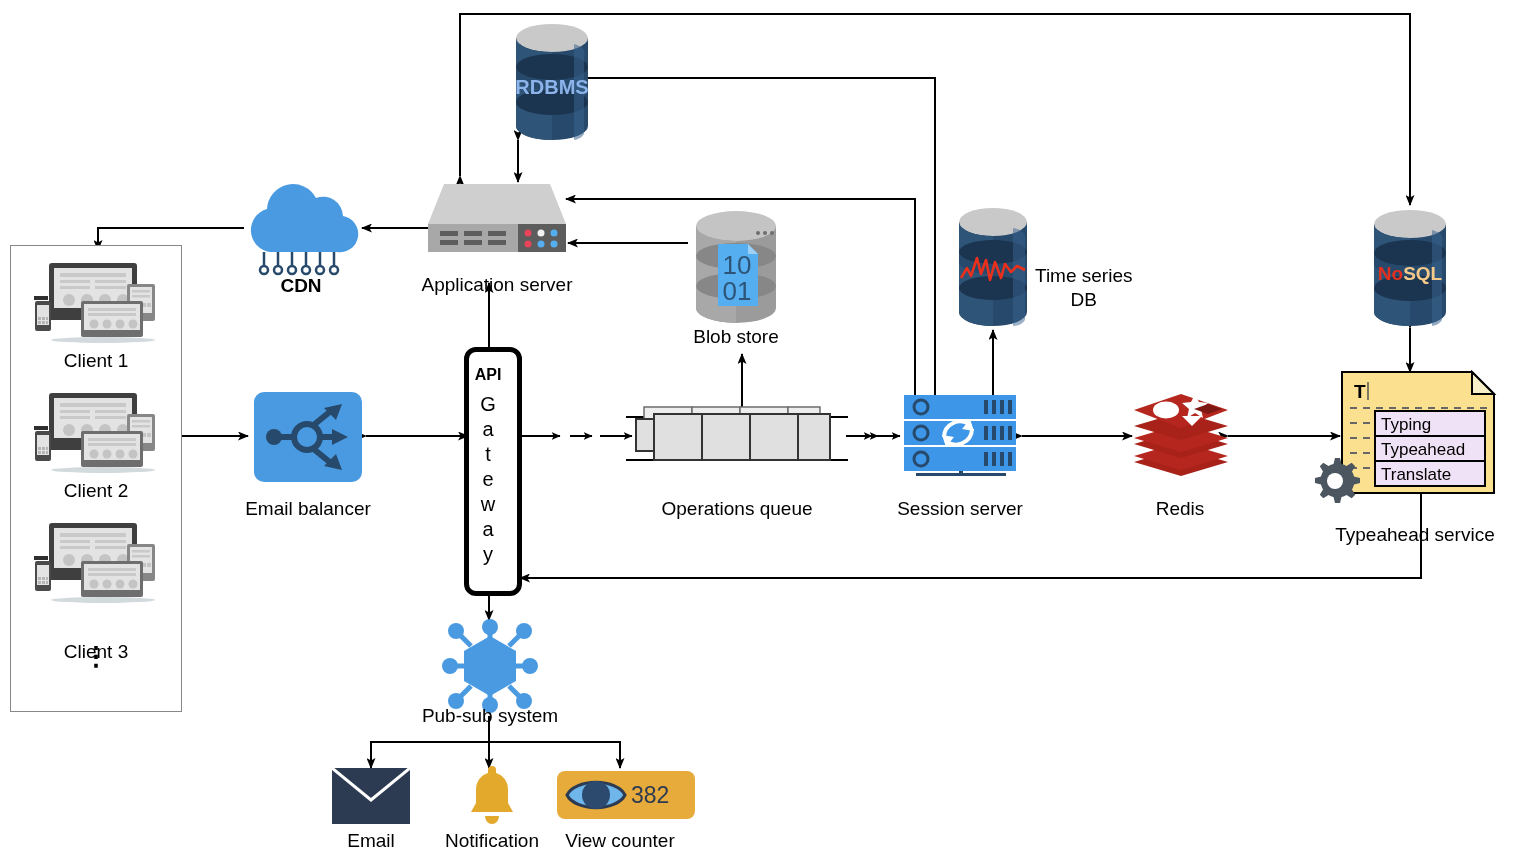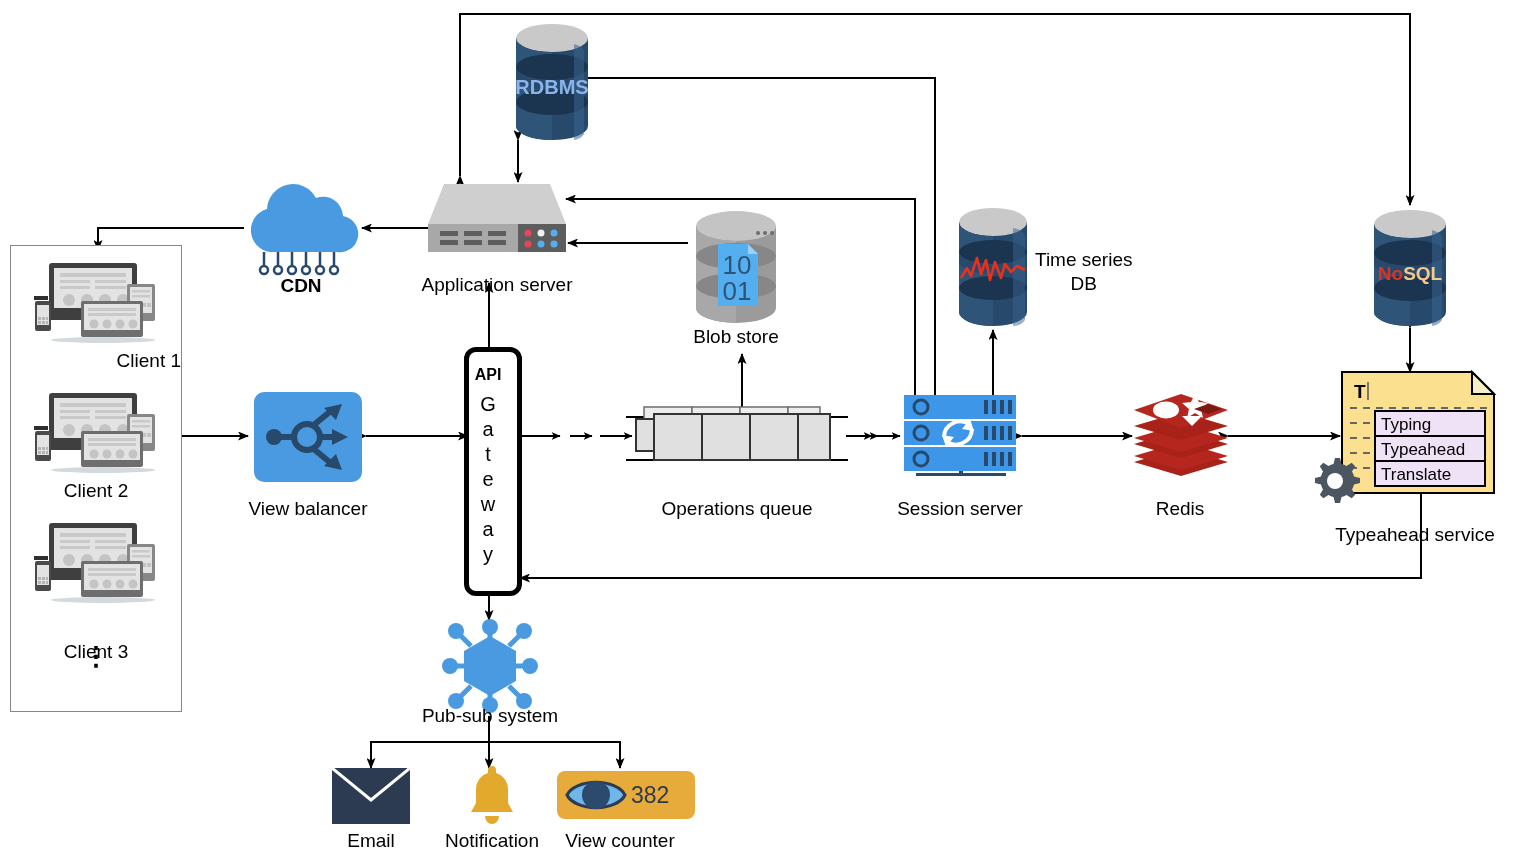--- a/index.html
+++ b/index.html
@@ -114,21 +114,21 @@
           <rect x="53" y="43" width="56" height="26" fill="#e3e3e3"></rect>
       <rect x="57" y="47" width="48" height="3" fill="#c9c9c9"></rect>
           <rect x="57" y="52" width="48" height="3" fill="#c9c9c9"></rect>
       <circle cx="63" cy="63" r="4.5" fill="#c4c4c4"></circle>
           <circle cx="76" cy="63" r="4.5" fill="#c4c4c4"></circle>
       <circle cx="89" cy="63" r="4.5" fill="#c4c4c4"></circle>
           <circle cx="102" cy="63" r="4.5" fill="#c4c4c4"></circle>
       <ellipse cx="72" cy="79" rx="52" ry="3" fill="#d3dade"></ellipse>
     </svg>
   </div>
-  <div style="position:absolute;left:0;top:104px;width:170px;text-align:right;font-size:19px;">Client 1</div>
+  <div style="position:absolute;left:0;top:104px;width:170px;text-align:center;font-size:19px;">Client 1</div>
 
   <div style="position:absolute;left:20px;top:145px;">
     <svg width="130" height="85" viewBox="0 0 130 85">
       <rect x="18" y="2" width="88" height="57" rx="3" fill="#3f3f3f"></rect>
       <rect x="23" y="7" width="78" height="40" fill="#e3e3e3"></rect>
       <rect x="29" y="12" width="66" height="4" fill="#c9c9c9"></rect>
           <rect x="29" y="19" width="30" height="3" fill="#c9c9c9"></rect>
       <rect x="64" y="19" width="31" height="3" fill="#c9c9c9"></rect>
           <rect x="29" y="25" width="30" height="3" fill="#c9c9c9"></rect>
       <rect x="64" y="25" width="31" height="3" fill="#c9c9c9"></rect>
@@ -303,21 +303,21 @@
       <line x1="58" y1="56" x2="80" y2="74"></line>
     </g>
     <circle cx="55" cy="47" r="13" fill="#4a9ae1" stroke="#27496b" stroke-width="6"></circle>
     <g fill="#27496b">
       <path d="M96,47 L80,39 L80,55 Z"></path>
       <path d="M90,14 L72,18 L84,30 Z"></path>
       <path d="M90,80 L72,76 L84,64 Z"></path>
     </g>
   </svg>
 </div>
-<div class="lbl" style="left:232px;top:498px;width:152px;">View balancer</div>
+<div class="lbl" style="left:232px;top:498px;width:152px;">Email balancer</div>
 
 <div class="node" style="left:464px;top:347px;width:48px;height:239px;border:5px solid #000;border-radius:12px;background:#fff;">
   <div style="position:absolute;left:0;top:14px;width:38px;text-align:center;font-size:16px;font-weight:bold;">API</div>
   <div id="gwvert" style="position:absolute;left:0;top:40px;width:38px;text-align:center;font-size:20px;line-height:25px;">
         <div>G</div>
         <div>a</div>
         <div>t</div>
         <div>e</div>
         <div>w</div>
         <div>a</div>
@@ -389,21 +389,21 @@
     <path d="M4,16 v90 a34,14 0 0 0 68,0 v-90 Z" fill="#27496b"></path>
     <ellipse cx="38" cy="16" rx="34" ry="14" fill="#c9c9c9"></ellipse>
     <path d="M4,16 a34,14 0 0 0 34,14 v90 a34,14 0 0 1 -34,-14 Z" fill="#2e5478"></path>
     <ellipse cx="38" cy="46" rx="34" ry="12" fill="#1b3450"></ellipse>
     <ellipse cx="38" cy="82" rx="34" ry="12" fill="#1b3450"></ellipse>
     <path d="M4,46 v10 a34,12 0 0 0 68,0 v-10 a34,12 0 0 1 -68,0 Z" fill="#27496b"></path>
     <path d="M58,22 a16,10 0 0 1 12,12 v80 a14,10 0 0 1 -12,6 Z" fill="#3a6490" opacity="0.5"></path>
     <polyline points="6,72 12,62 16,70 22,52 26,68 31,54 35,74 40,56 46,72 50,58 56,66 62,60 70,64" fill="none" stroke="#e8301c" stroke-width="2.6" stroke-linejoin="round"></polyline>
   </svg>
 </div>
-<div class="lbl2" style="left:1035px;top:248px;">
+<div class="lbl2" style="left:1035px;top:264px;">
   <div>Time series</div>
   <div style="text-align:center;">DB</div>
 </div>
 
 <div class="node" style="left:1132px;top:388px;">
   <svg width="98" height="96" viewBox="0 0 98 96">
     <g>
       <path d="M49,60 L96,74 L49,88 L2,74 Z" fill="#a8221a"></path>
       <path d="M49,54 L96,68 L49,82 L2,68 Z" fill="#b5271e"></path>
       <path d="M49,42 L96,56 L49,70 L2,56 Z" fill="#a8221a"></path>

